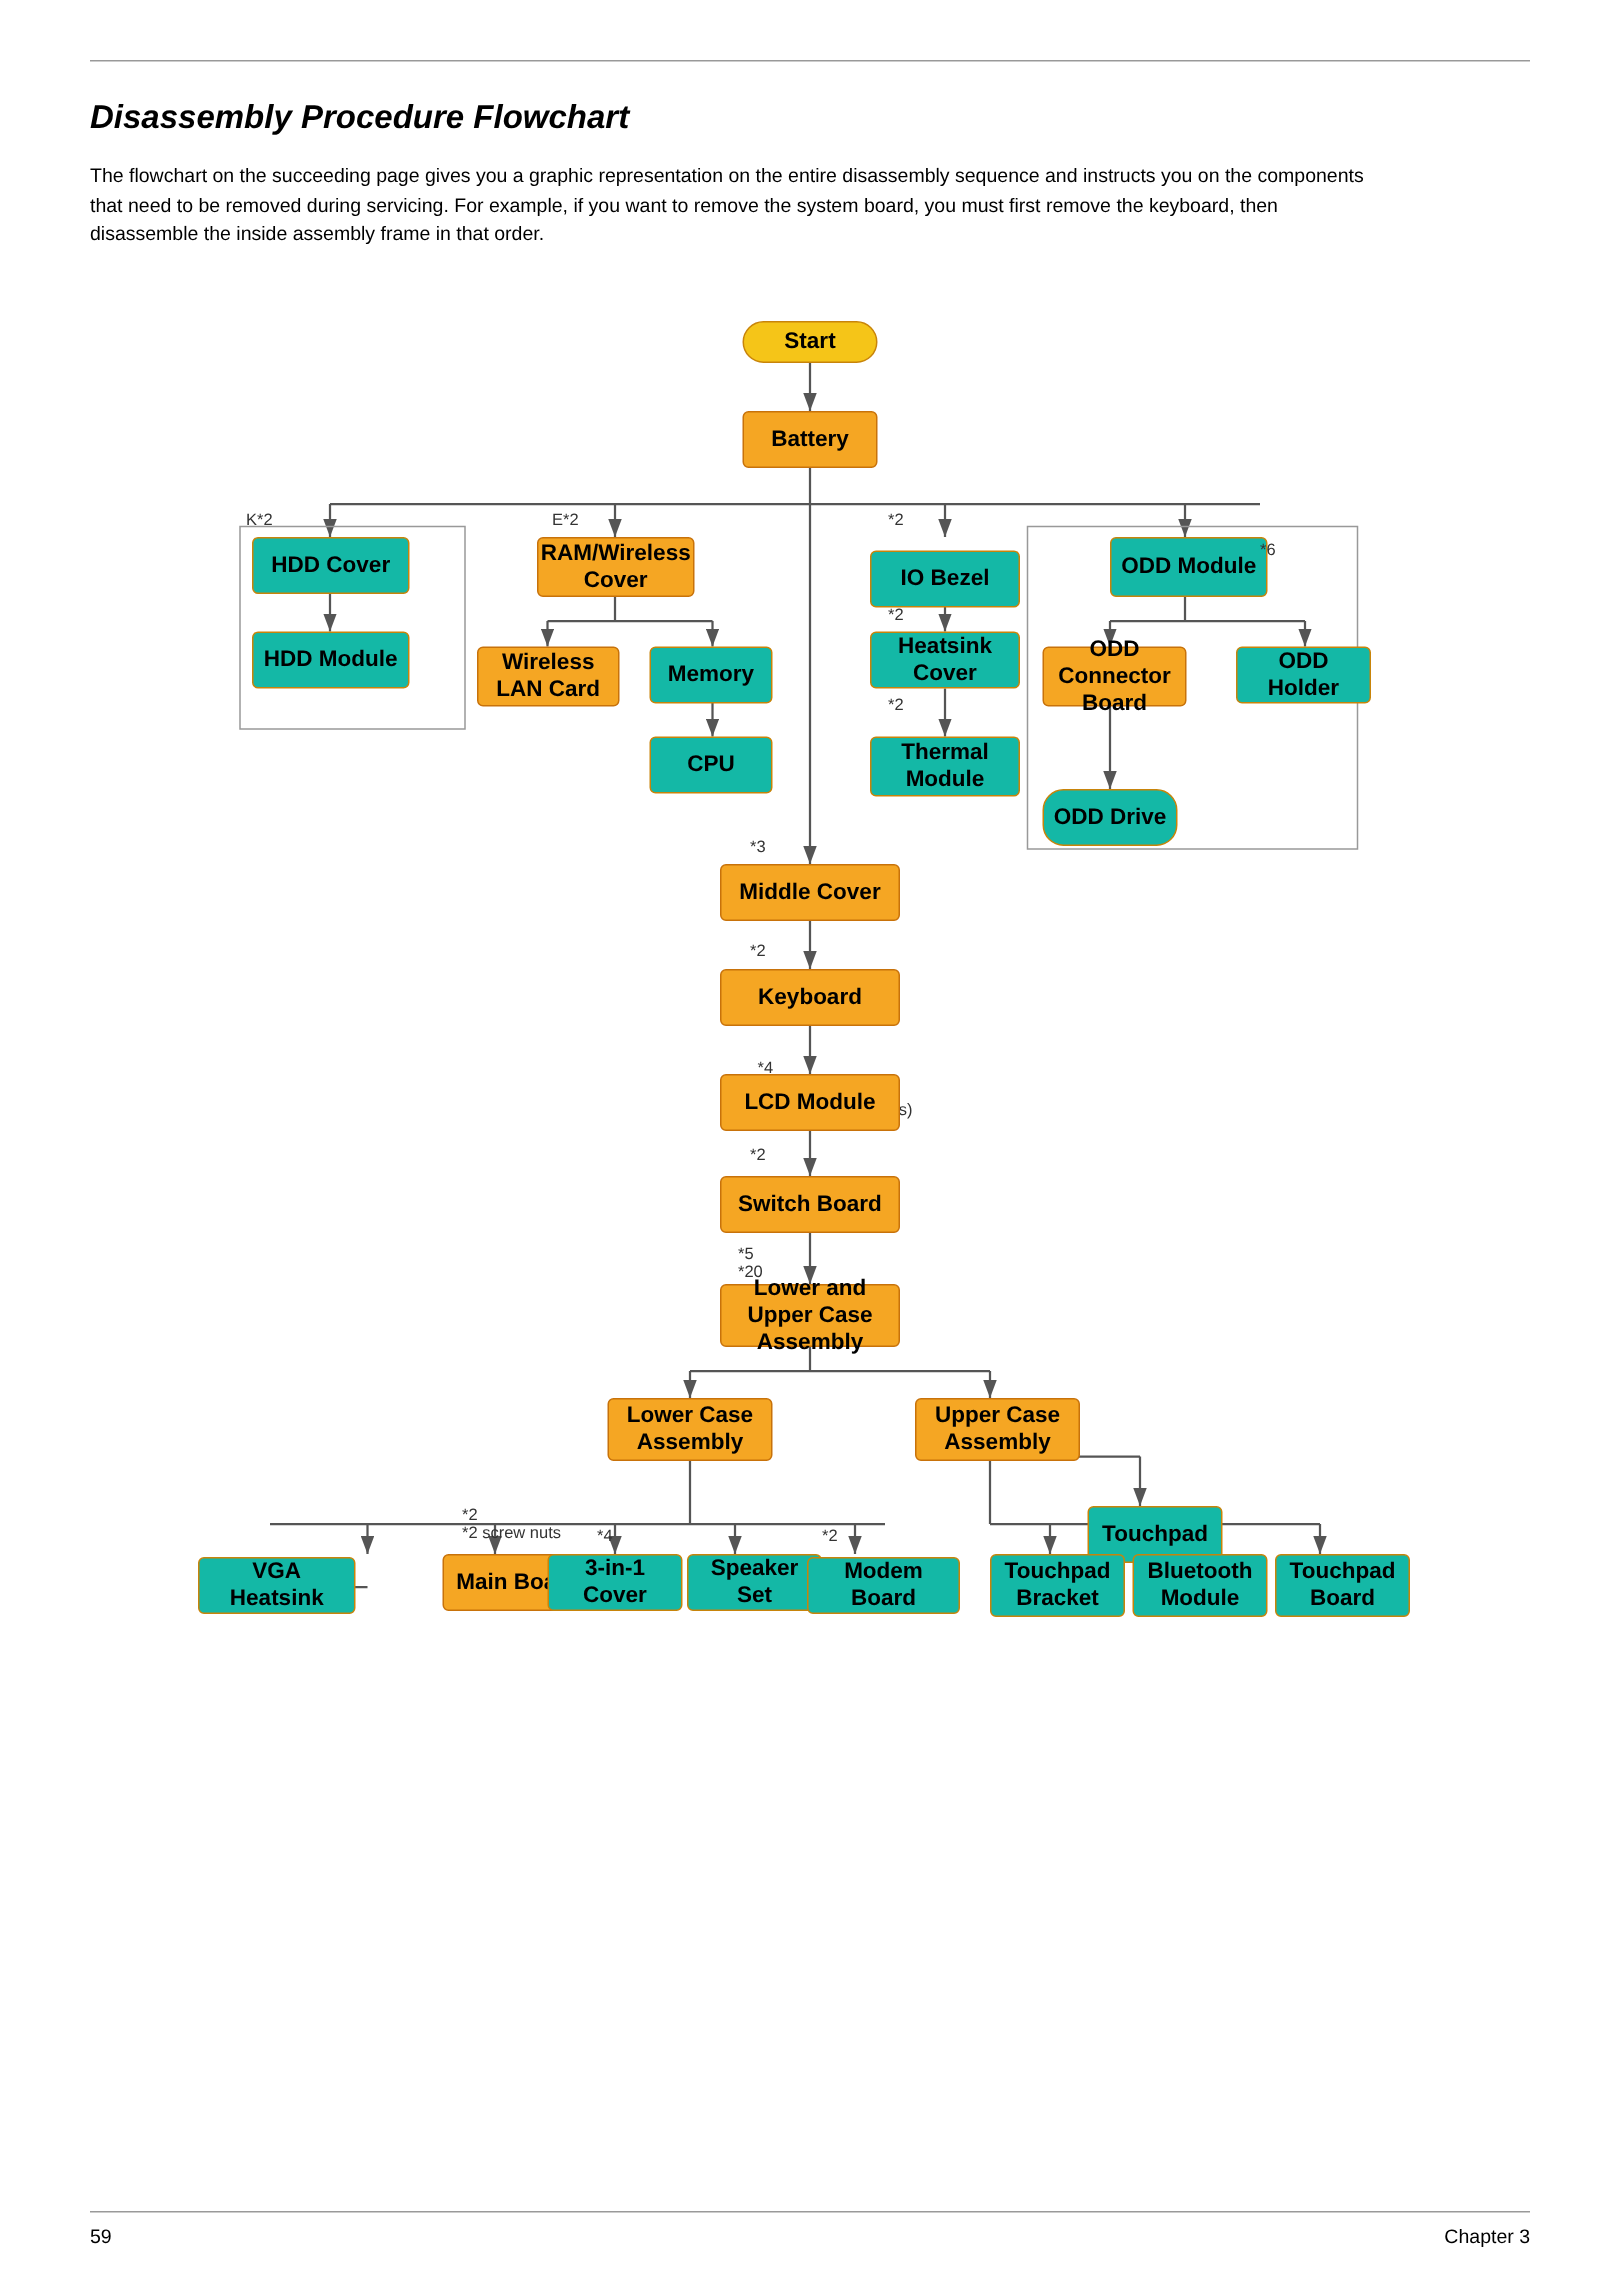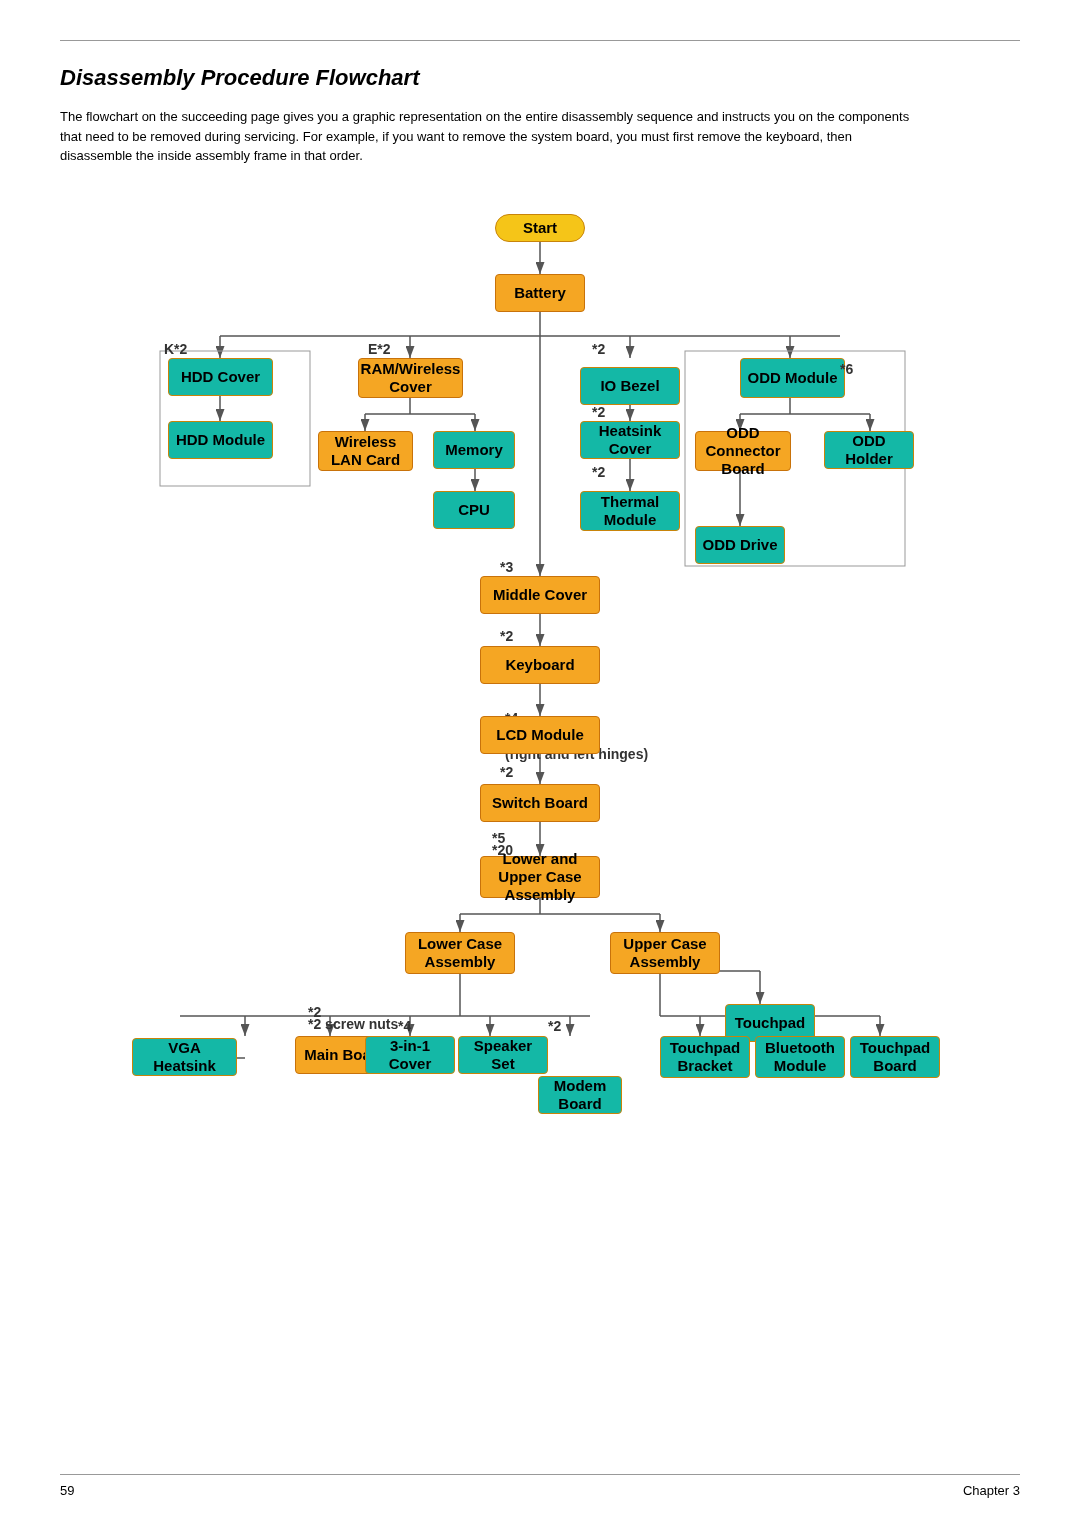--- a/index.html
+++ b/index.html
@@ -79,23 +79,22 @@
       fill: none;
       marker-end: url(#arrowhead);
     }
     .line-only {
       stroke: #555;
       stroke-width: 1.5;
       fill: none;
     }
     .label-small {
       position: absolute;
-      font-size: 14px;
+      font-size: 11px;
       color: #333;
-      font-weight: bold;
     }
     
     .page-footer {
       position: fixed;
       bottom: 30px;
       left: 60px;
       right: 60px;
       display: flex;
       justify-content: space-between;
       font-size: 13px;
@@ -279,21 +278,21 @@
   </div>
 
   <div class="label-small" style="left:532px; top:268px;">
     <span>*2</span>
   </div>
 
   <div class="node node-yellow" style="left:520px; top:295px; width:100px; height:40px;">
     <span>Thermal Module</span>
   </div>
 
-  <div class="node node-yellow" style="left:635px; top:330px; width:90px; height:38px;">
+  <div class="node node-yellow" style="left:635px; top:330px; width:90px; height:38px;border-radius:14px;">
     <span>ODD Drive</span>
   </div>
 
   <div class="label-small" style="left:440px; top:363px;">
     <span>*3</span>
   </div>
 
   <div class="node node-orange" style="left:420px; top:380px; width:120px; height:38px;">
     <span>Middle Cover</span>
   </div>
@@ -375,21 +374,21 @@
   </div>
 
   <div class="node node-yellow" style="left:398px; top:840px; width:90px; height:38px;">
     <span>Speaker Set</span>
   </div>
 
   <div class="label-small" style="left:488px; top:822px;">
     <span>*2</span>
   </div>
 
-  <div class="node node-yellow" style="left:478px; top:880px; width:84px; height:38px;">
+  <div class="node node-yellow" style="left:478px; top:842px; width:102px; height:38px;">
     <span>Modem Board</span>
   </div>
 
   <div class="node node-yellow" style="left:600px; top:840px; width:90px; height:42px;">
     <span>Touchpad Bracket</span>
   </div>
 
   <div class="node node-yellow" style="left:695px; top:840px; width:90px; height:42px;">
     <span>Bluetooth Module</span>
   </div>

